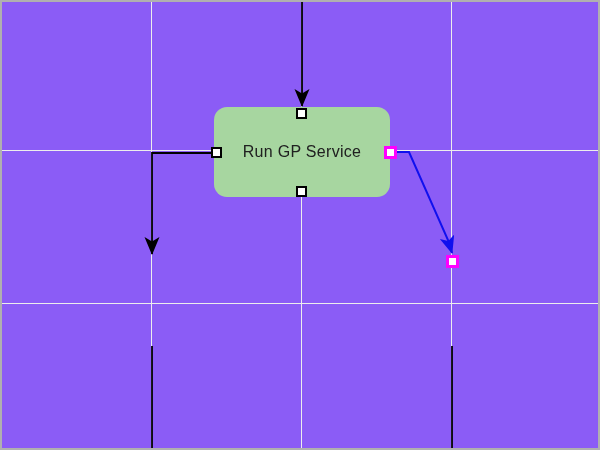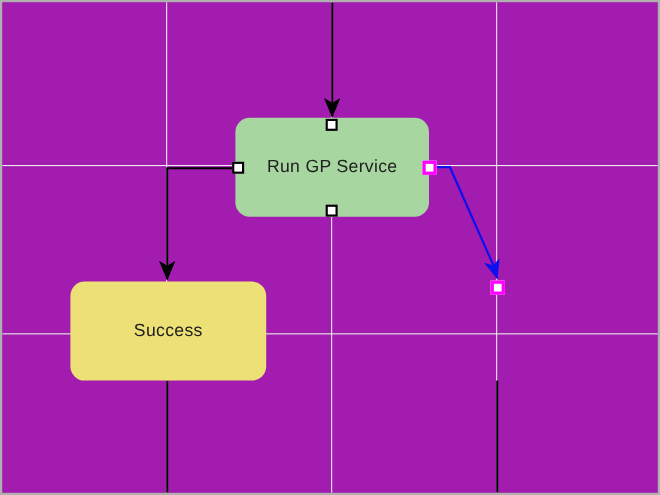--- a/index.html
+++ b/index.html
@@ -65,21 +65,21 @@
     width: 13px; height: 13px;
     background: #ffffff;
     border: 3px solid #ff00ff;
   }
   .handle-link-start { left: 382px; top: 144px; }
   .handle-link-end   { left: 444px; top: 253px; }
 </style>
 </head>
 <body>
 
-<div class="canvas" style="background: #a21caf; border-color: rgb(176, 176, 176);">
+<div class="canvas" style="background: #8b5cf6; border-color: rgb(176, 176, 176);">
 
   <div class="gridline v gv-150" style="background: rgb(237, 237, 237);"></div>
   <div class="gridline v gv-300" style="background: rgb(237, 237, 237);"></div>
   <div class="gridline v gv-450" style="background: rgb(237, 237, 237);"></div>
   <div class="gridline h gh-148" style="background: rgb(237, 237, 237);"></div>
   <div class="gridline h gh-301" style="background: rgb(237, 237, 237);"></div>
 
   <svg class="links-layer" viewBox="0 0 596 446" xmlns="http://www.w3.org/2000/svg">
     <defs>
       <marker id="arrowBlack" markerUnits="userSpaceOnUse" markerWidth="20" markerHeight="16" refX="17" refY="7.5" orient="auto">
@@ -98,23 +98,20 @@
 
     <path class="link" d="M150,344 L150,446" fill="none" stroke="#000000" stroke-width="1.8" style="stroke: rgb(0, 0, 0);"></path>
 
     <path class="link" d="M450,344 L450,446" fill="none" stroke="#000000" stroke-width="1.8" style="stroke: rgb(0, 0, 0);"></path>
   </svg>
 
   <div class="node node-run" style="background: rgb(167, 214, 160);">
     <span class="node-label" style="color: rgb(32, 32, 32);">Run GP Service</span>
   </div>
 
-  <div class="node node-success" style="background: rgb(237, 224, 119);">
-    <span class="node-label" style="color: rgb(32, 32, 32);">Success</span>
-  </div>
 
 
   <div class="port port-top" style="background: rgb(255, 255, 255); border-color: rgb(0, 0, 0);"></div>
   <div class="port port-left" style="background: rgb(255, 255, 255); border-color: rgb(0, 0, 0);"></div>
   <div class="port port-bottom" style="background: rgb(255, 255, 255); border-color: rgb(0, 0, 0);"></div>
 
   <div class="handle handle-link-start" style="background: rgb(255, 255, 255); border-color: rgb(255, 0, 255);"></div>
   <div class="handle handle-link-end" style="background: rgb(255, 255, 255); border-color: rgb(255, 0, 255);"></div>
 
 </div>

